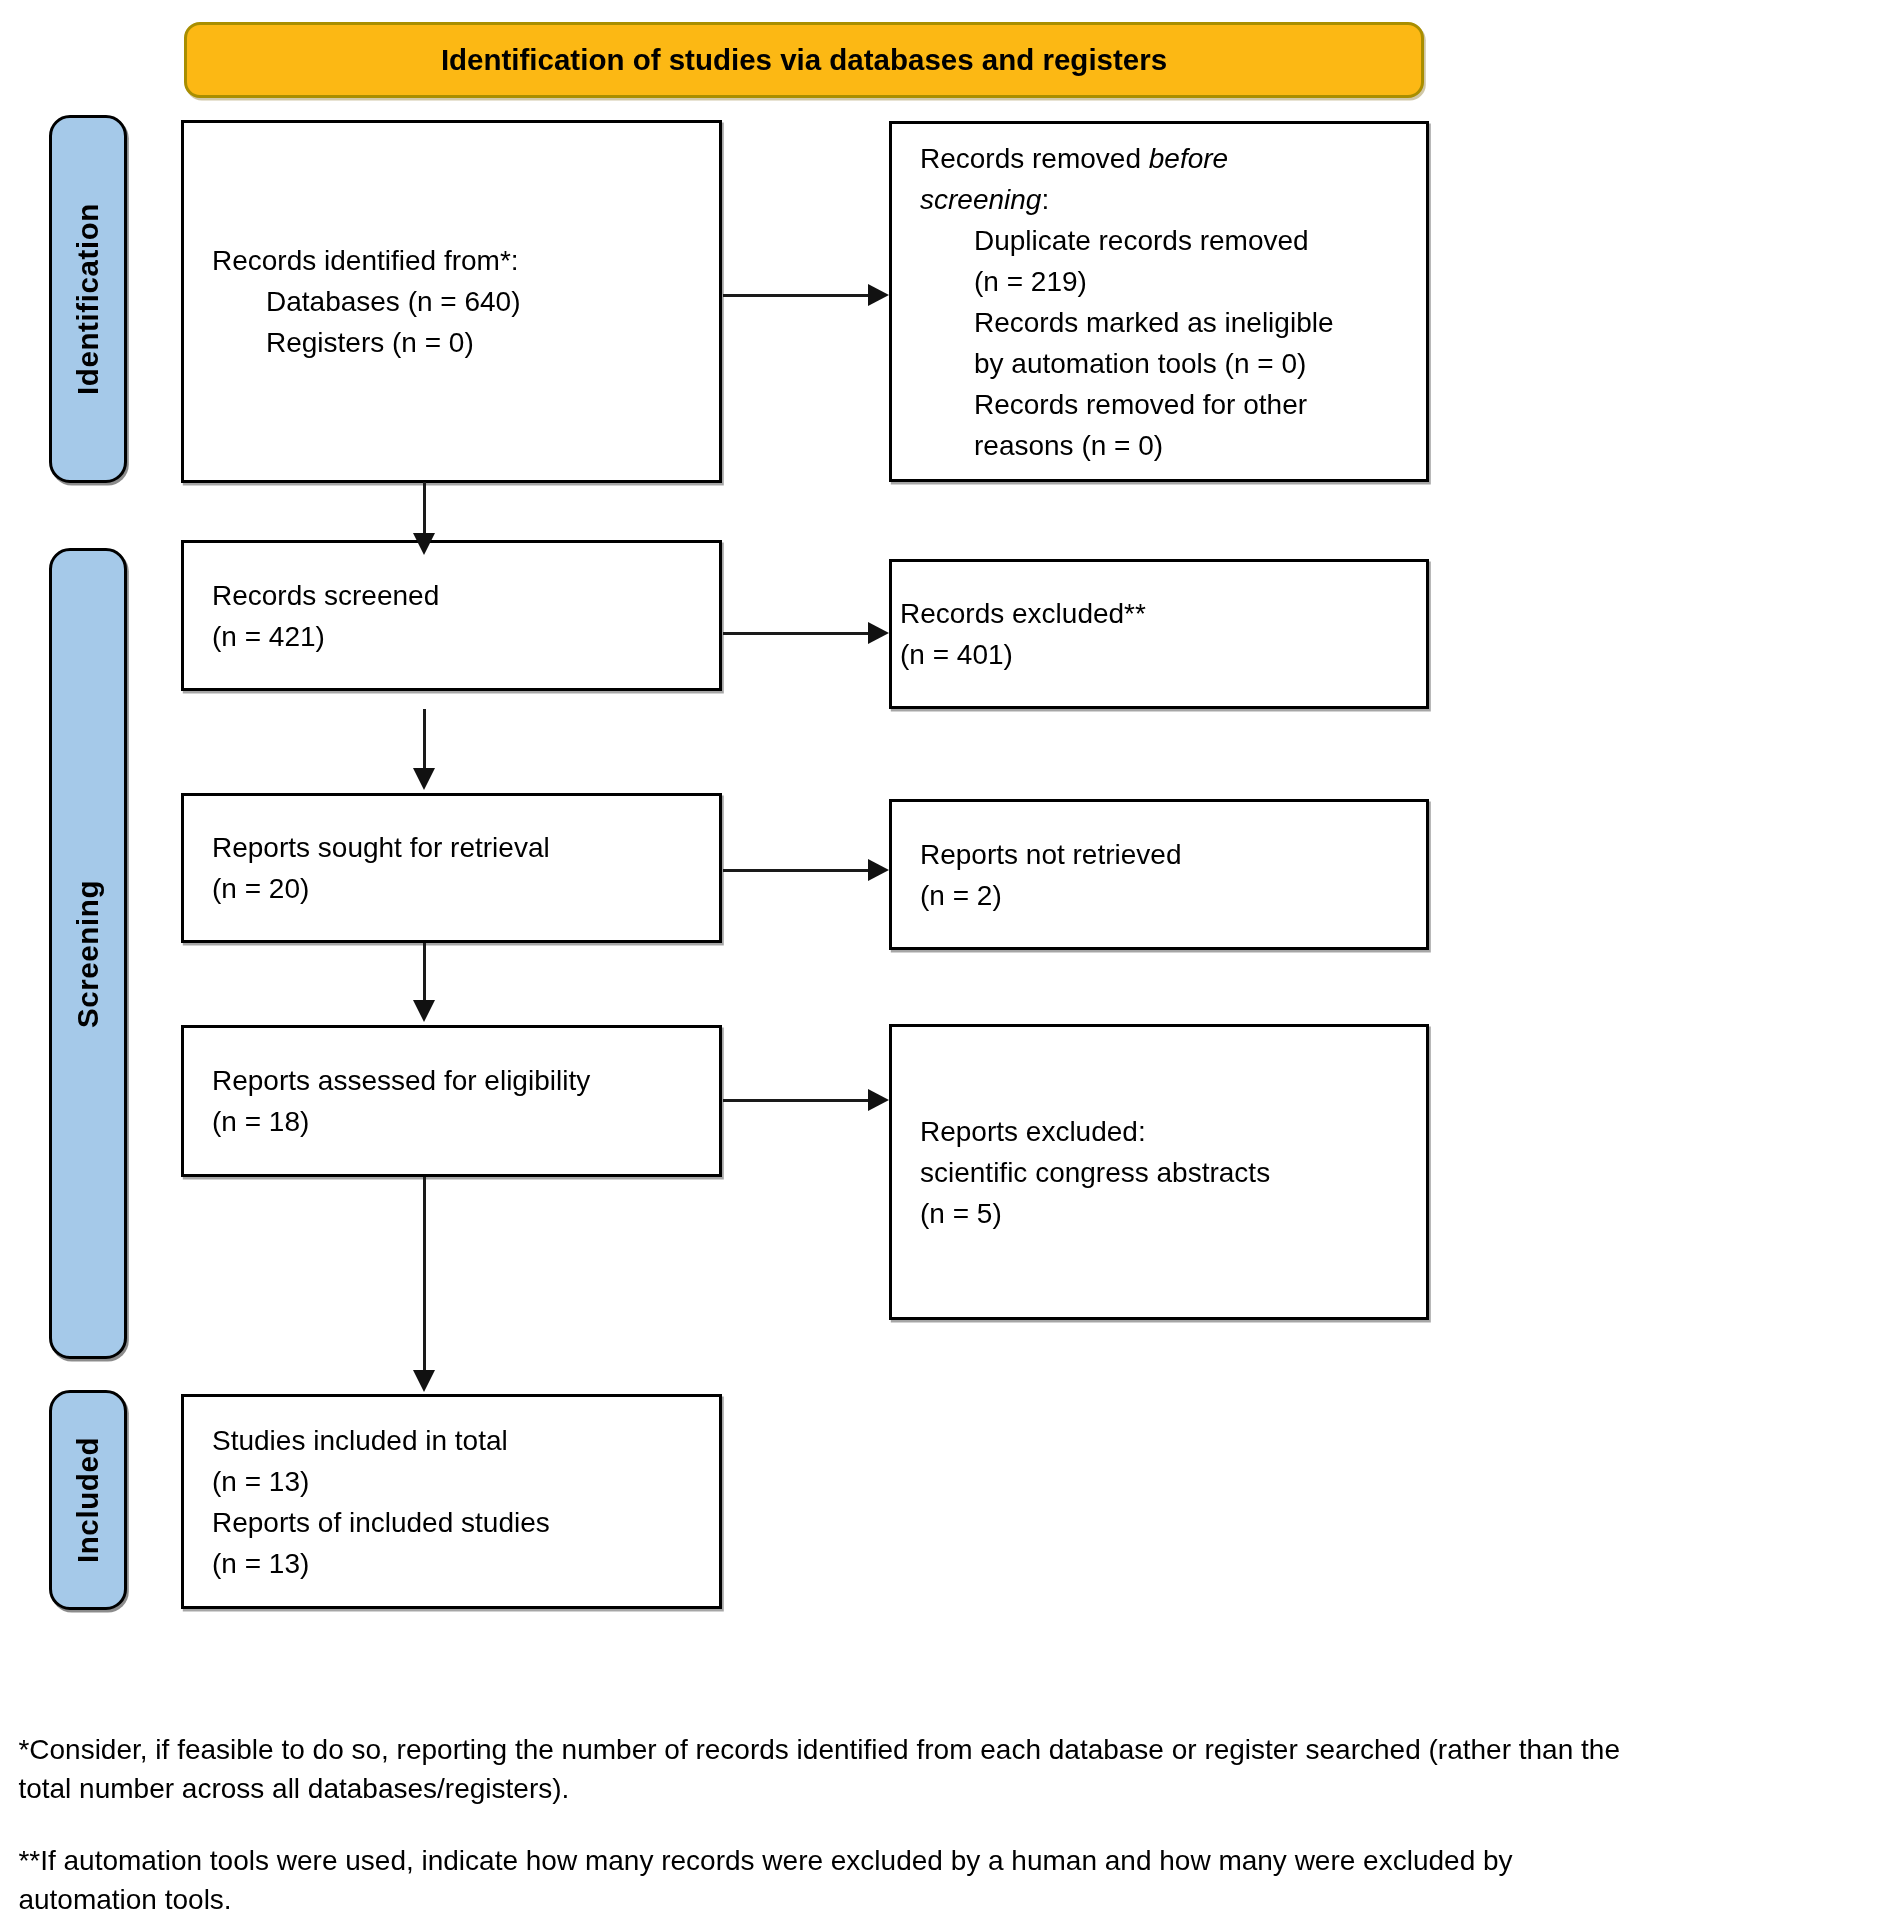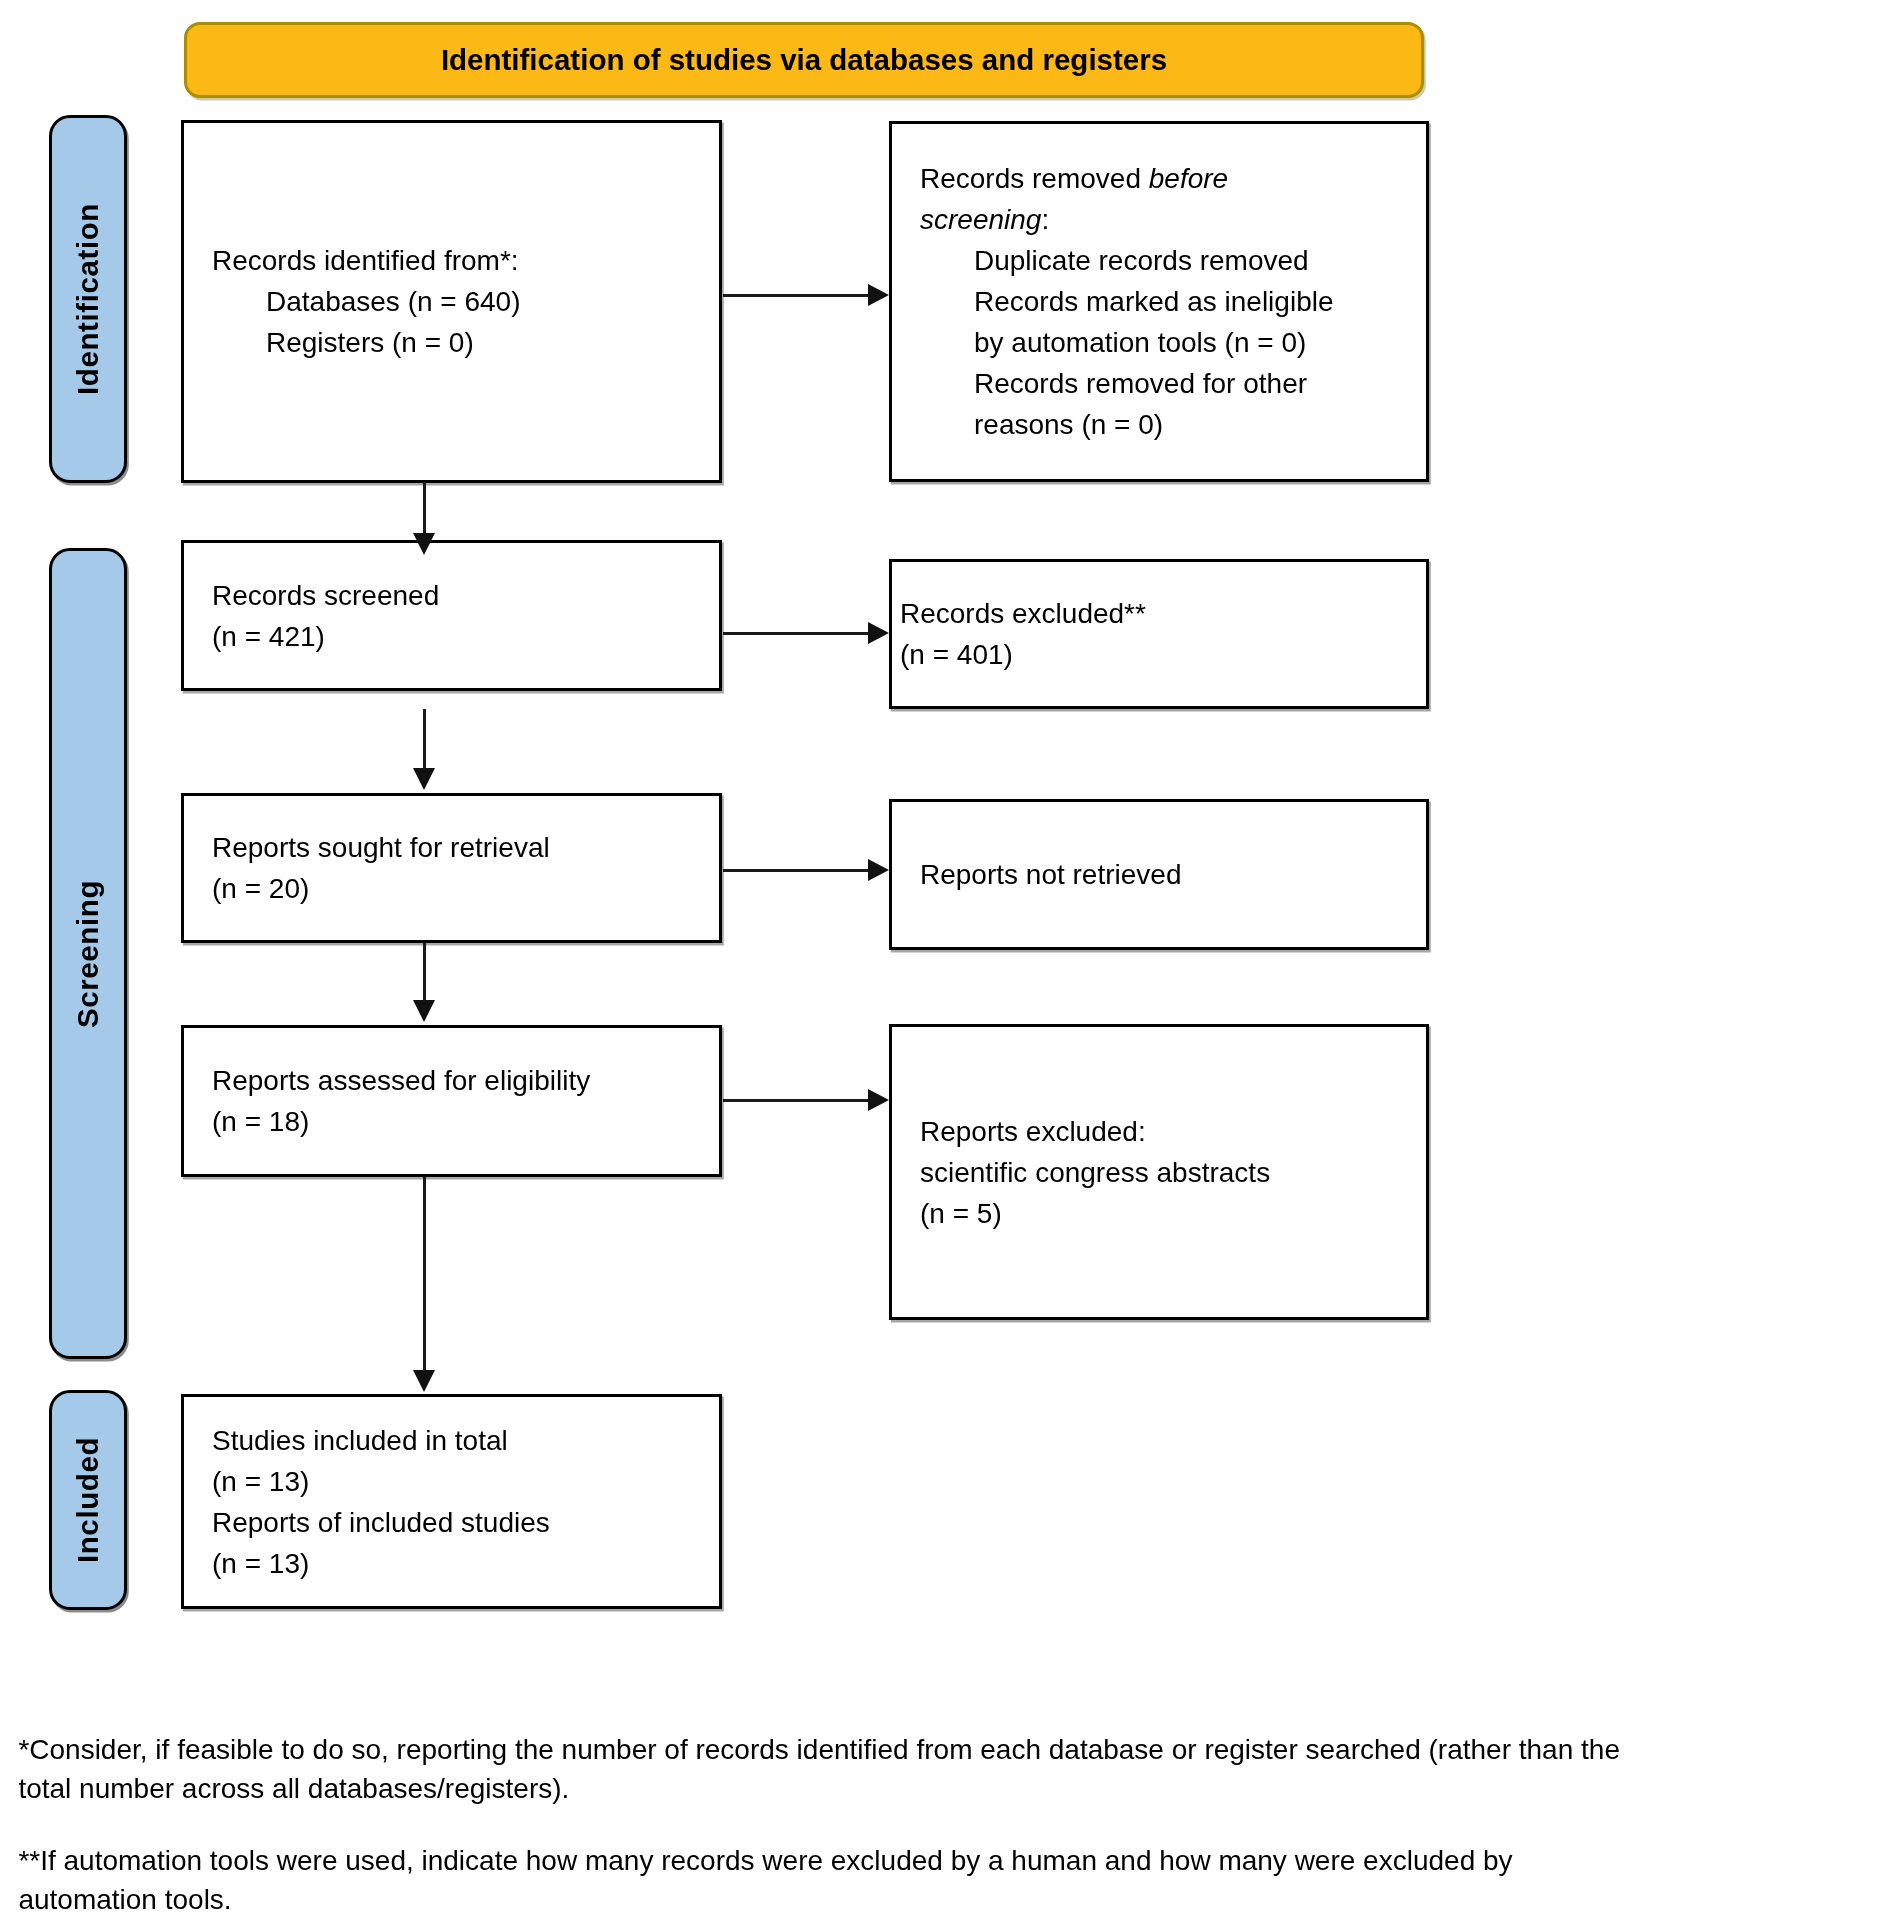--- a/index.html
+++ b/index.html
@@ -99,33 +99,35 @@
     <div class="ln">Studies included in total</div>
     <div class="ln">(n = 13)</div>
     <div class="ln">Reports of included studies</div>
     <div class="ln">(n = 13)</div>
   </div>
 
   <div class="box col2" style="top:121px;height:361px;">
     <div class="ln"><span>Records removed </span><span class="it">before</span></div>
     <div class="ln"><span class="it">screening</span><span>:</span></div>
     <div class="ln ind">Duplicate records removed</div>
+    <div class="ln ind">(n = 219)</div>
     <div class="ln ind">Records marked as ineligible</div>
     <div class="ln ind">by automation tools (n = 0)</div>
     <div class="ln ind">Records removed for other</div>
     <div class="ln ind">reasons (n = 0)</div>
   </div>
 
   <div class="box col2" style="top:559px;height:150px;padding-left:8px;">
     <div class="ln">Records excluded**</div>
     <div class="ln">(n = 401)</div>
   </div>
 
   <div class="box col2" style="top:799px;height:151px;">
     <div class="ln">Reports not retrieved</div>
+    <div class="ln">(n = 2)</div>
   </div>
 
   <div class="box col2" style="top:1024px;height:296px;">
     <div class="ln">Reports excluded:</div>
     <div class="ln">scientific congress abstracts</div>
     <div class="ln">(n = 5)</div>
   </div>
 
   <div class="harrow" style="left:723px;top:294px;width:146px;">
       <span class="head"></span>

